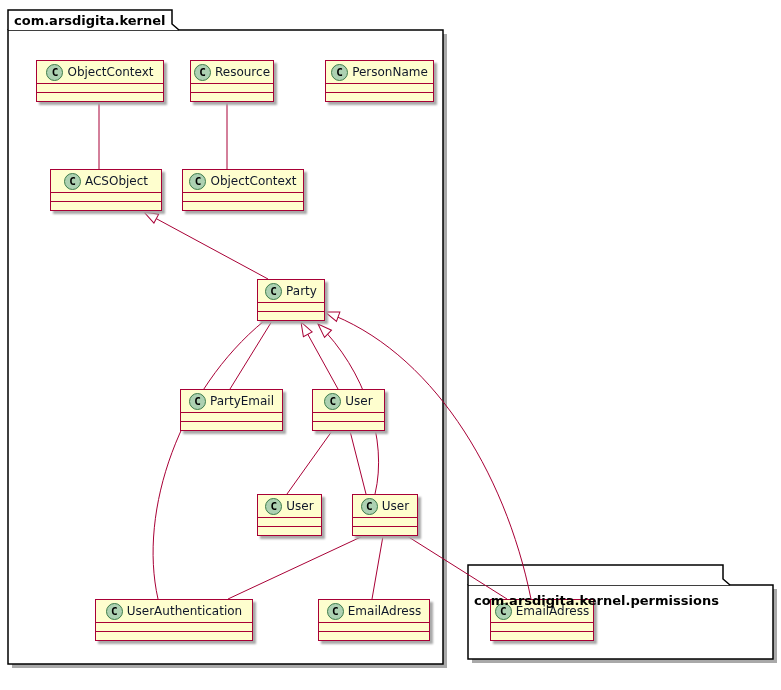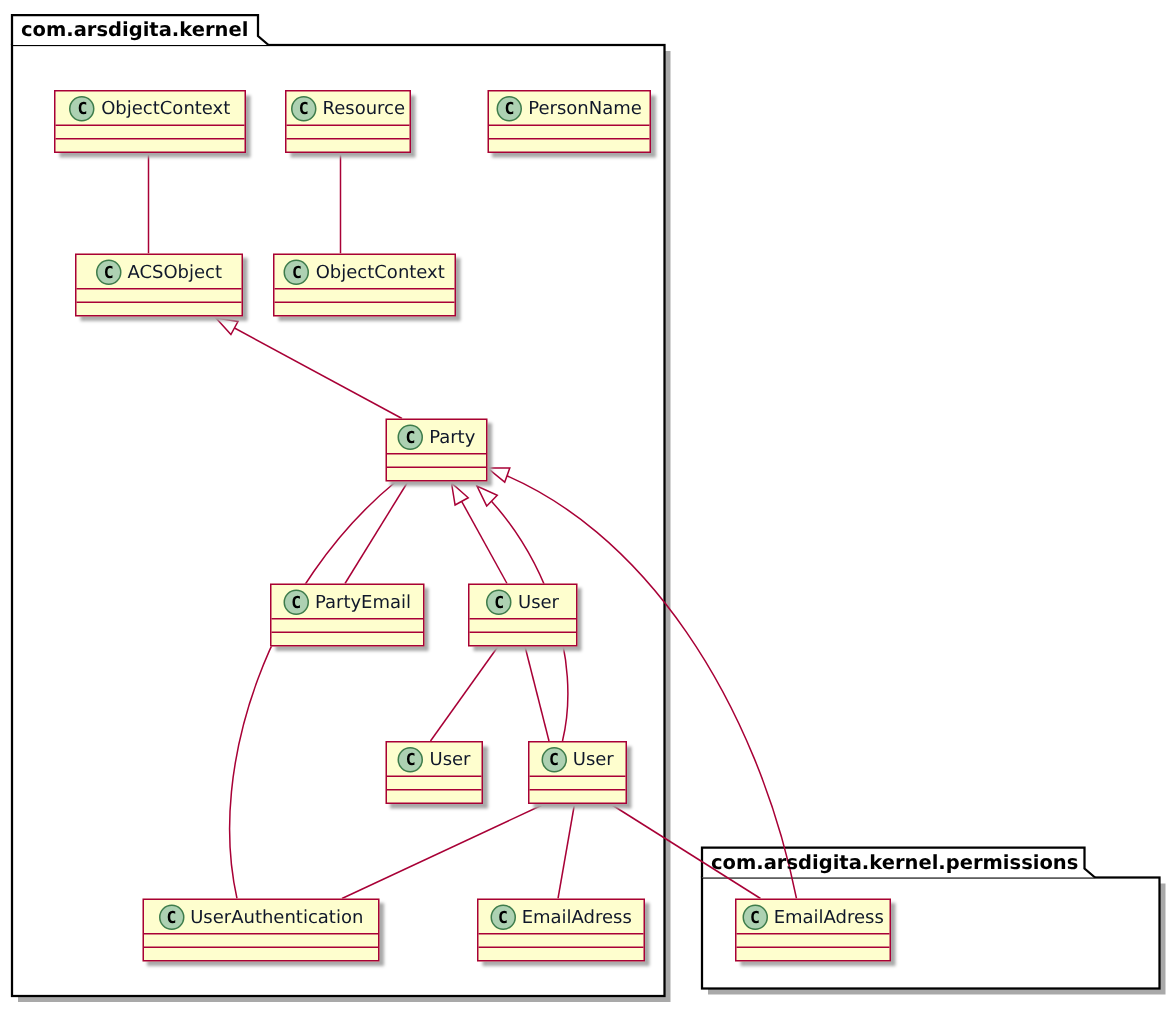--- a/index.html
+++ b/index.html
@@ -48,21 +48,21 @@
       <path d="M366,494 L350,431"></path>
       <path d="M264,321 C180,390 138,510 158,599"></path>
       <path d="M228,599 L363,536"></path>
       <path d="M372,599 L383,536"></path>
       <path d="M407,536 L507,599"></path>
       <path d="M531,599 C505,470 430,350 325,312" marker-end="url(#tri)"></path>
     </g>
   </svg>
 
   <div class="pkg-title" style="left:14px;top:13px">com.arsdigita.kernel</div>
-  <div class="pkg-title" style="left:474px;top:568px">com.arsdigita.kernel.permissions</div>
+  <div class="pkg-title" style="left:474px;top:593px">com.arsdigita.kernel.permissions</div>
 
   <div class="uml-class" style="left:36px;top:60px;width:126px">
     <div class="uml-title">
       <span class="c-icon">
           <span>C</span>
         </span>
       <span class="uml-name">ObjectContext</span>
     </div>
     <div class="uml-sep"></div>
     <div class="uml-sep"></div>

